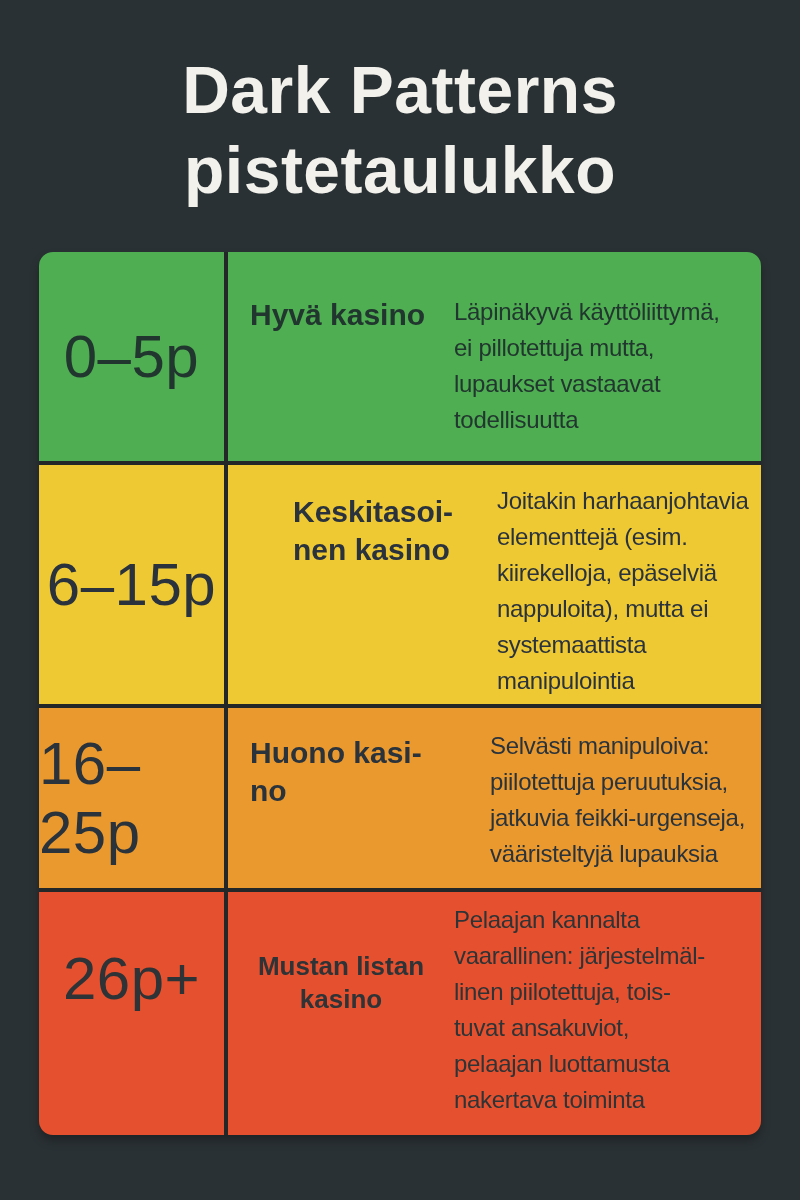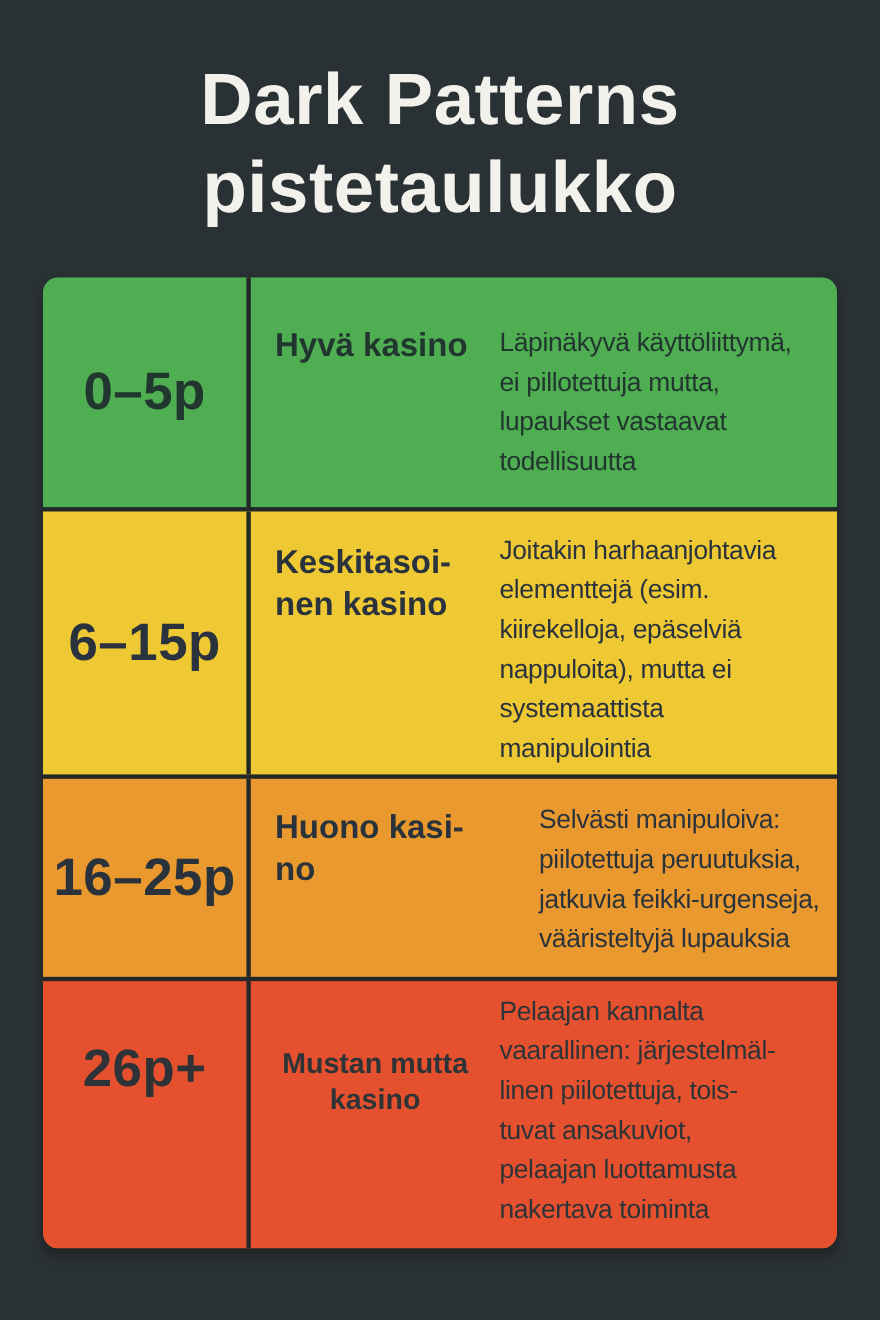--- a/index.html
+++ b/index.html
@@ -38,40 +38,40 @@
   .row.r1 { height: 209px; }
   .row.r2 { height: 239px; }
   .row.r3 { height: 180px; }
   .row.r4 { height: 243px; }
   .score {
     width: 185px;
     flex: 0 0 185px;
     display: flex;
     align-items: center;
     justify-content: center;
-    font-size: 48px;
-    font-weight: 700;
+    font-size: 60px;
+    font-weight: 400;
     letter-spacing: 0.5px;
   }
   .r4 .score {
     align-items: flex-start;
     padding-top: 52px;
   }
   .vdiv {
     width: 4px;
     flex: 0 0 4px;
     background: #232728;
   }
   .content {
     flex: 1;
     display: flex;
     align-items: flex-start;
   }
   .r1 .content { padding-top: 42px; justify-content: center; }
-  .r2 .content { padding-top: 18px; }
+  .r2 .content { padding-top: 18px; padding-left: 43px; }
   .r3 .content { padding-top: 20px; gap: 36px; }
   .r4 .content { padding-top: 10px; }
   .label {
     width: 226px;
     flex: 0 0 226px;
     padding-left: 22px;
     font-size: 30px;
     font-weight: 700;
     line-height: 38px;
     white-space: pre-line;
@@ -142,21 +142,21 @@
 piilotettuja peruutuksia,
 jatkuvia feikki-urgenseja,
 vääristeltyjä lupauksia</div>
       </div>
     </div>
 
     <div class="row r4" style="background-color: rgb(229, 81, 46); color: rgb(45, 51, 54);">
       <div class="score">26p+</div>
       <div class="vdiv" style="background-color: rgb(35, 39, 40);"></div>
       <div class="content">
-        <div class="label">Mustan mutta
+        <div class="label">Mustan listan
 kasino</div>
         <div class="desc">Pelaajan kannalta
 vaarallinen: järjestelmäl-
 linen piilotettuja, tois-
 tuvat ansakuviot,
 pelaajan luottamusta
 nakertava toiminta</div>
       </div>
     </div>
 

